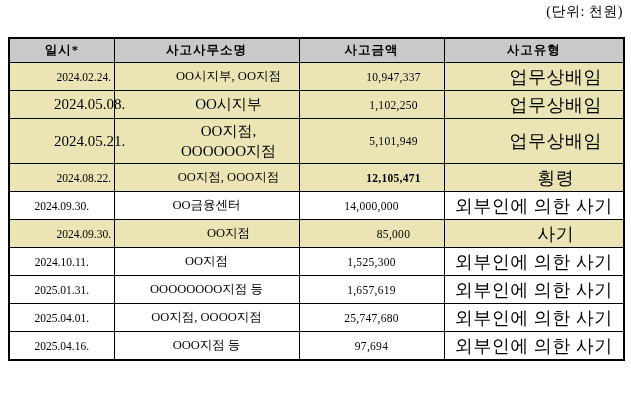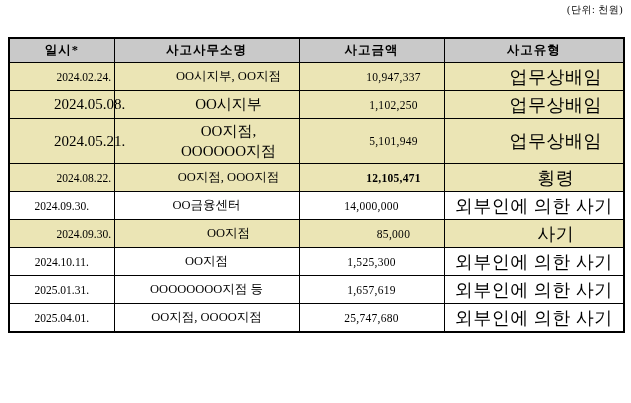--- a/index.html
+++ b/index.html
@@ -5,21 +5,21 @@
   html, body { margin:0; padding:0; background:#ffffff; }
   body {
     width:631px; height:403px; overflow:hidden;
     font-family:"Liberation Serif","DejaVu Serif",serif;
     color:#000;
   }
   .page { position:relative; width:631px; height:403px; background:#fff; }
 
   .unit-note {
     position:absolute; top:3px; right:8px;
-    font-size:10px; letter-spacing:0.5px;
+    font-size:14px; letter-spacing:0.5px;
   }
 
   table.tbl {
     position:absolute; top:28px; left:8px;
     width:615px; border-collapse:collapse; table-layout:fixed;
     border:2px solid var(--border,#000);
     margin-top:9px;
   }
   .c1 { width:105px; } .c2 { width:185px; } .c3 { width:145px; } .c4 { width:180px; }
 
@@ -128,15 +128,21 @@
         <td class="office">OOOOOOOO지점 등</td>
         <td class="amount">1,657,619</td>
         <td class="type">외부인에 의한 사기</td>
       </tr>
       <tr>
         <td class="date">2025.04.01.</td>
         <td class="office">OO지점, OOOO지점</td>
         <td class="amount">25,747,680</td>
         <td class="type">외부인에 의한 사기</td>
       </tr>
+      <tr>
+        <td class="date">2025.04.16.</td>
+        <td class="office">OOO지점 등</td>
+        <td class="amount">97,694</td>
+        <td class="type">외부인에 의한 사기</td>
+      </tr>
     </tbody>
   </table>
 </div>
 
 </body></html>

